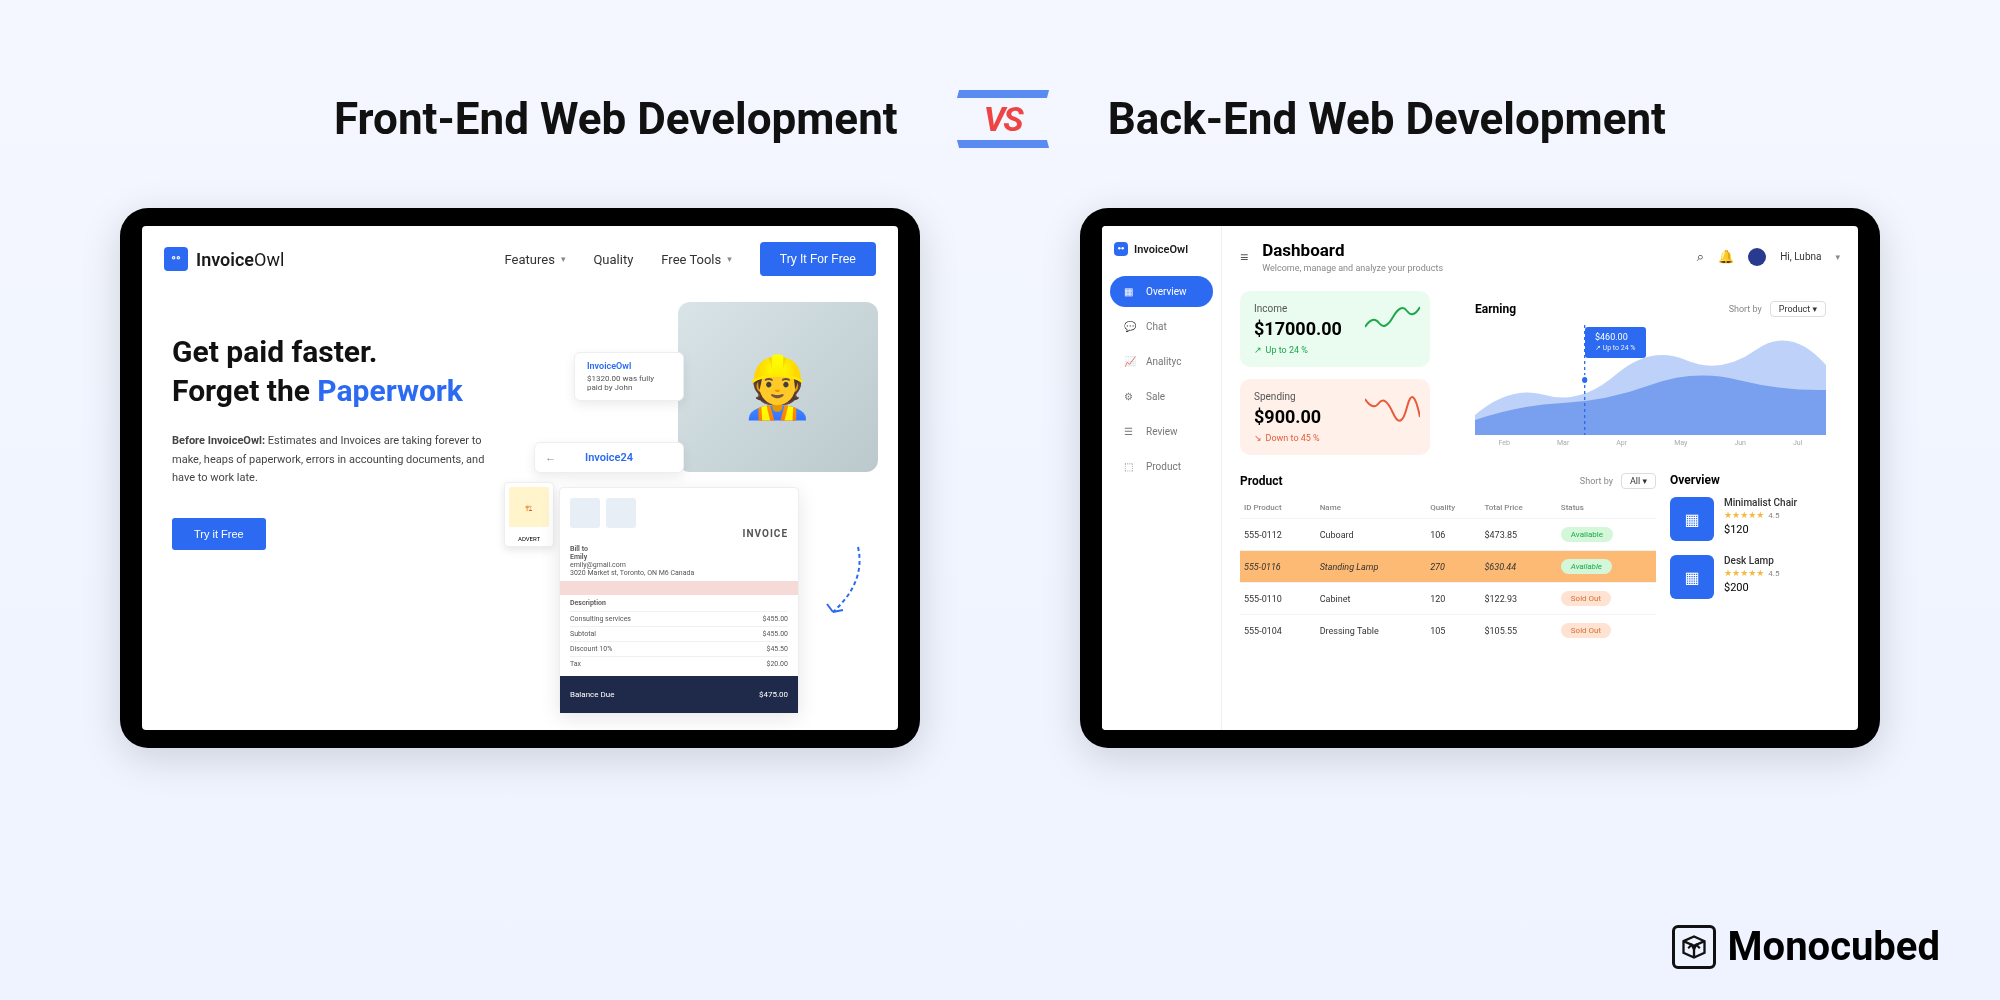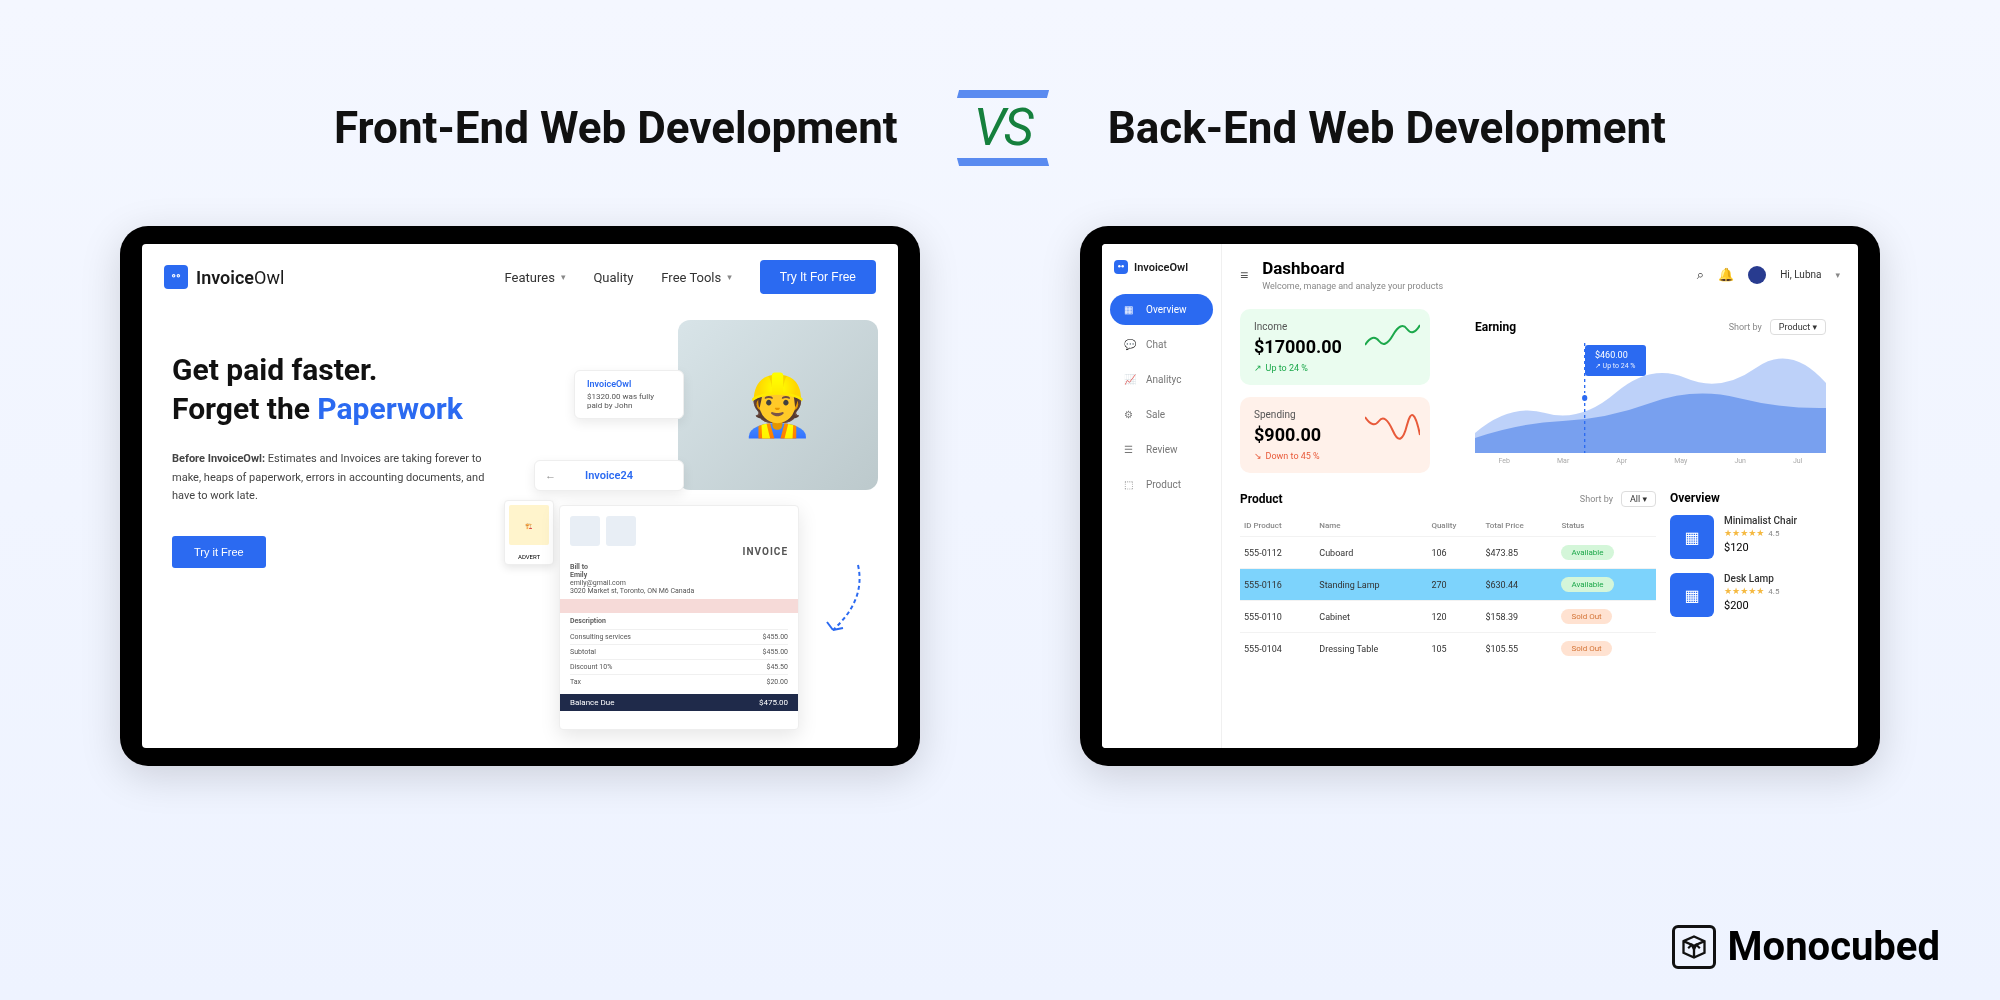--- a/index.html
+++ b/index.html
@@ -22,24 +22,24 @@
     font-size: 44px;
     font-weight: 700;
     color: #111;
   }
   .vs-badge {
     display: flex;
     flex-direction: column;
     align-items: center;
   }
   .vs-text {
-    font-size: 52px;
-    font-weight: 400;
+    font-size: 34px;
+    font-weight: 700;
     font-style: italic;
-    color: #15803d;
+    color: #ef4444;
     line-height: 1;
     letter-spacing: -2px;
   }
   .vs-bar { width: 90px; height: 8px; background: #5a8bf0; }
   .vs-bar.top { transform: skewX(-15deg); margin-bottom: 4px; }
   .vs-bar.bottom { transform: skewX(15deg); margin-top: 4px; }
 
   .tablets {
     display: flex;
     justify-content: space-around;
@@ -125,21 +125,21 @@
   .invoice-doc {
     position: absolute; top: 175px; left: 25px;
     width: 240px; height: 225px;
     background: #fff; border: 1px solid #eee; border-radius: 4px;
     box-shadow: 0 6px 20px rgba(0,0,0,.1);
     font-size: 7px; color: #555; padding: 10px;
   }
   .invoice-doc .inv-title { text-align: right; font-weight: 700; font-size: 10px; letter-spacing: 1px; }
   .invoice-doc .inv-row { display: flex; justify-content: space-between; margin-top: 3px; border-top:1px solid #f0f0f0; padding-top:3px;}
   .invoice-doc .stripe { height: 14px; background: #f6dad8; margin: 4px -10px; }
-  .invoice-doc .total { background:#1f2a4a; color:#fff; margin:8px -10px -10px; padding:4px 10px; display:flex; justify-content:space-between; font-size:8px;}
+  .invoice-doc .total { background:#1f2a4a; color:#fff; margin:8px -10px -10px; padding:14px 10px; display:flex; justify-content:space-between; font-size:8px;}
   .arrow-curve {
     position:absolute; top:230px; right:0; width:50px; height:80px;
   }
 
   
   .be-wrap { display: flex; height: 100%; }
   .be-side { width: 120px; background: #fff; border-right: 1px solid #f0f0f0; }
   .be-logo { display: flex; align-items: center; gap: 6px; padding: 16px 12px; font-size: 11px; font-weight: 600; color: #1a1a1a;}
   .be-logo .owl-icon{width:14px;height:14px;}
   .side-item {
@@ -198,21 +198,21 @@
   .pt-title { font-size: 12px; font-weight: 700; }
   .pt-filter { margin-left: auto; font-size: 9px; color: #888; display:flex;gap:8px;align-items:center;}
   table.ptable { width: 100%; border-collapse: collapse; margin-top: 8px; font-size: 9px; }
   .ptable th { text-align: left; color: #888; font-weight: 500; padding: 6px 4px; font-size:8px;}
   .ptable td { padding: 8px 4px; color: #333; border-top: 1px solid #f2f2f2; }
   .status-pill {
     font-size: 8px; padding: 3px 10px; border-radius: 12px; display: inline-block;
   }
   .status-pill.avail { background: #d4f6d9; color: #1ca84b; }
   .status-pill.sold { background: #ffe2d1; color: #d47437; }
-  .ptable tr.hl td { background:#7dd3fc; }
+  .ptable tr.hl td { background:#fdba74;font-style:italic; }
 
   .popular {
     width: 170px;
   }
   .pop-title { font-size: 12px; font-weight: 700; margin-bottom: 10px; }
   .pop-item { display: flex; gap: 10px; margin-bottom: 14px; align-items:flex-start;}
   .pop-thumb { width: 44px; height: 44px; background: #2b6af1; border-radius: 6px; display:flex;align-items:center;justify-content:center;color:#fff;font-size:16px;}
   .pop-info { font-size: 10px; }
   .pop-name { color: #333; font-weight: 500; }
   .stars { color: #f5b941; font-size: 9px; margin-top: 2px; }
@@ -483,21 +483,21 @@
                       <td>555-0116</td>
                       <td>Standing Lamp</td>
                       <td>270</td>
                       <td>$630.44</td>
                       <td><span class="status-pill avail">Available</span></td>
                     </tr>
                     <tr>
                       <td>555-0110</td>
                       <td>Cabinet</td>
                       <td>120</td>
-                      <td>$158.39</td>
+                      <td>$122.93</td>
                       <td><span class="status-pill sold">Sold Out</span></td>
                     </tr>
                     <tr>
                       <td>555-0104</td>
                       <td>Dressing Table</td>
                       <td>105</td>
                       <td>$105.55</td>
                       <td><span class="status-pill sold">Sold Out</span></td>
                     </tr>
                   </tbody>

